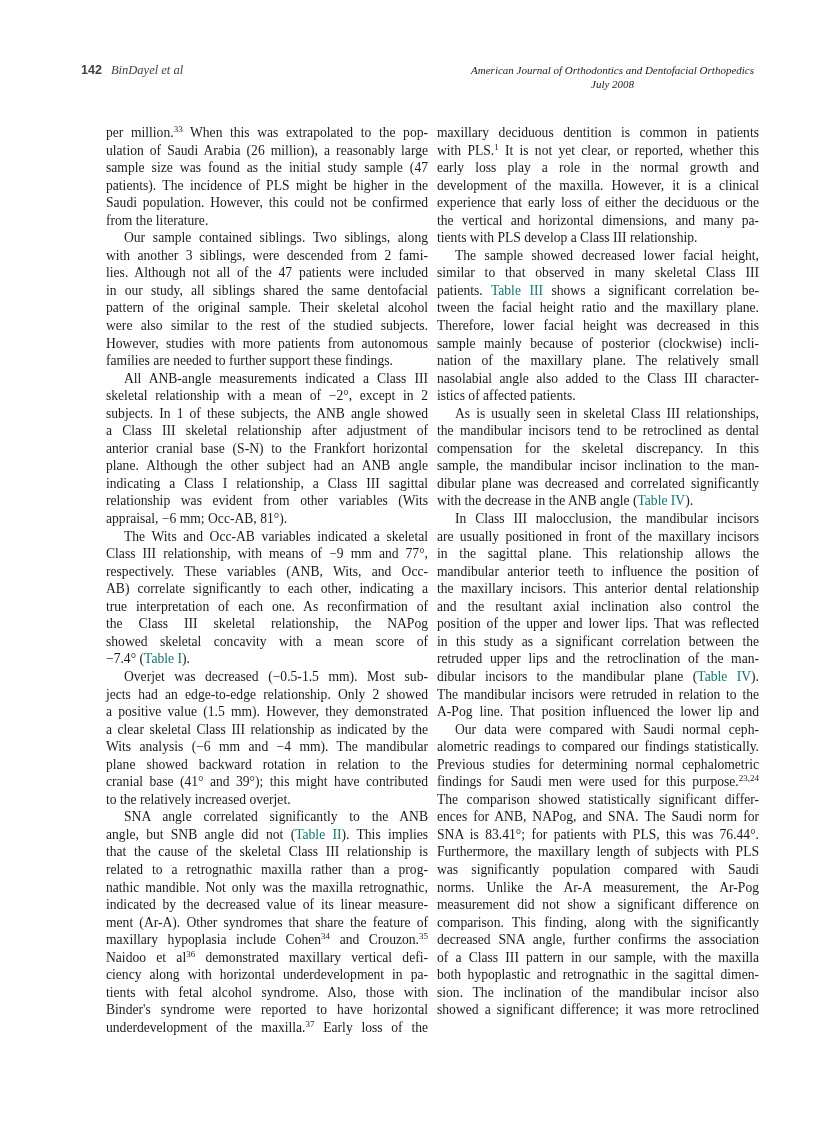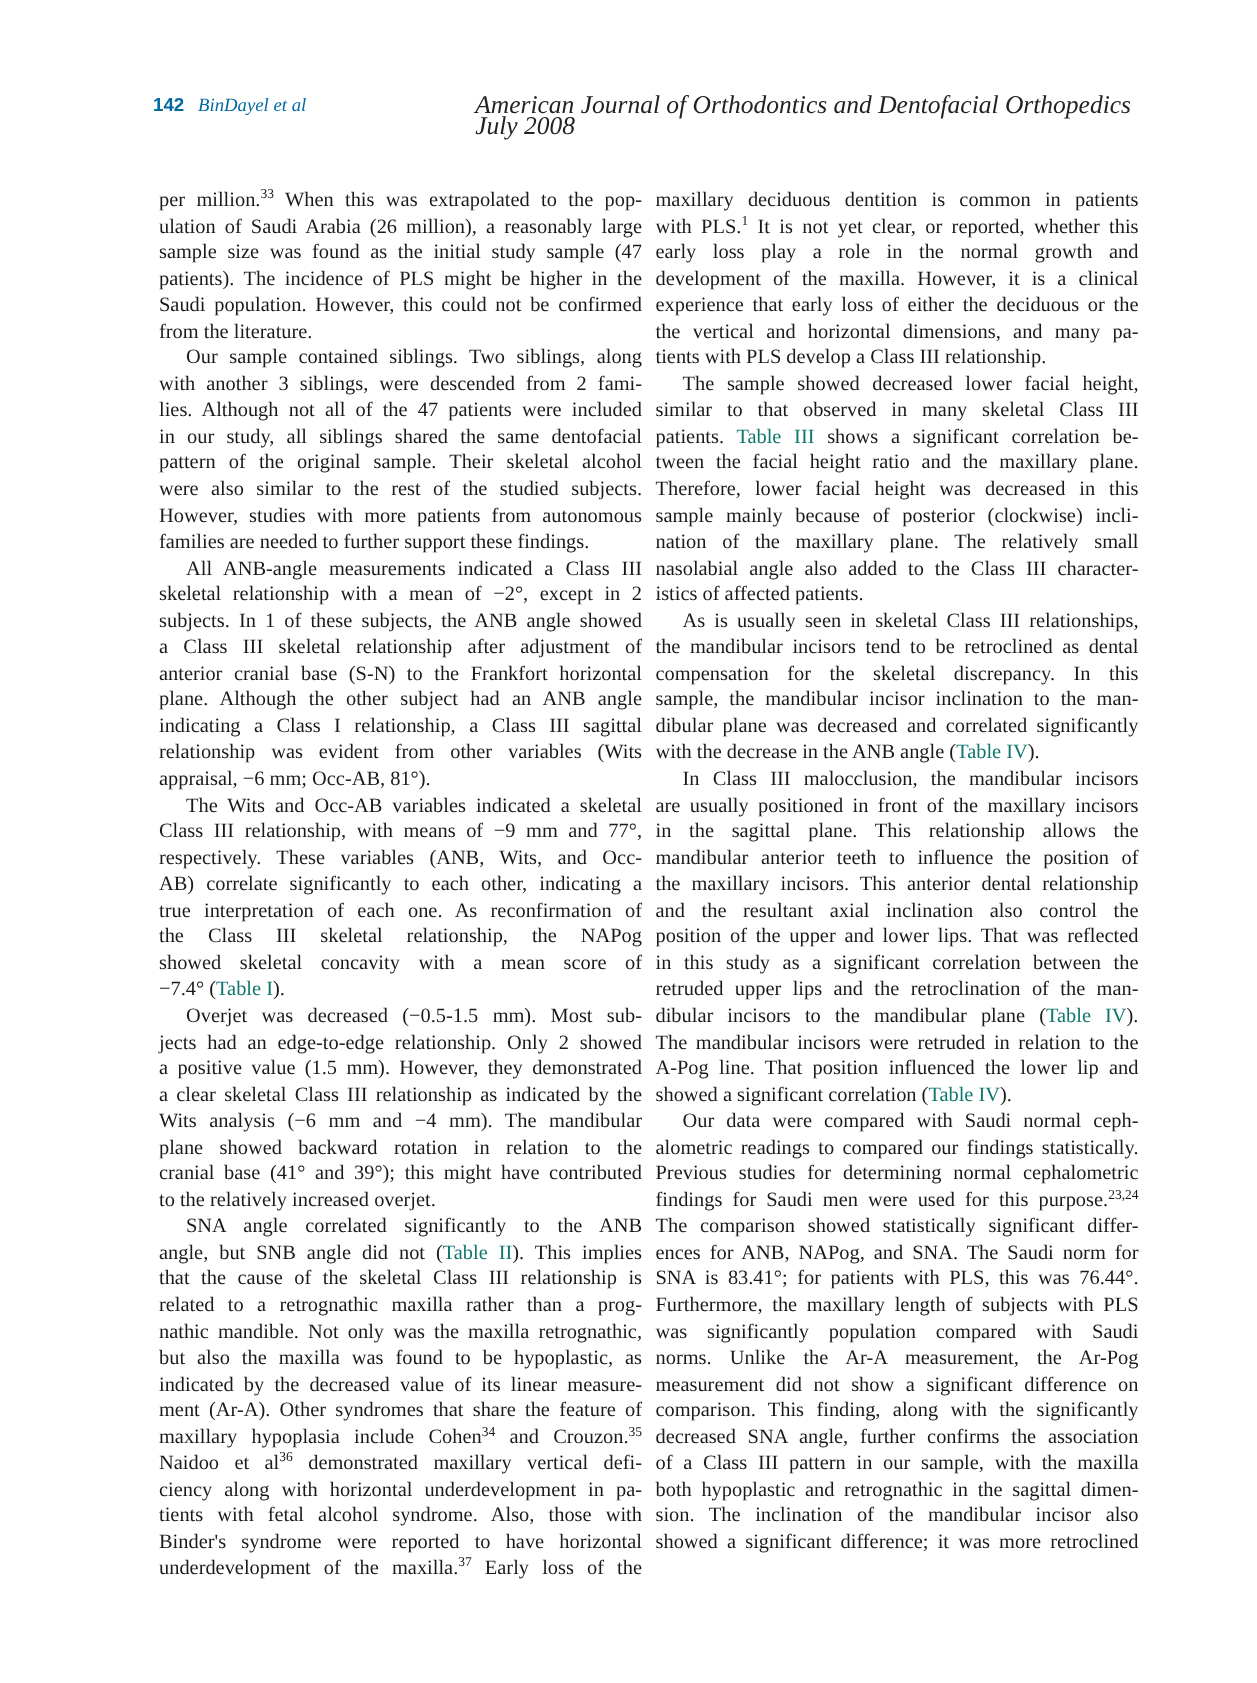--- a/index.html
+++ b/index.html
@@ -1,20 +1,20 @@
 <!DOCTYPE html>
 <html><head>
 <meta charset="utf-8">
 <style>
   html, body { margin: 0; padding: 0; background: #ffffff; }
   body { width: 838px; height: 1122px; position: relative; overflow: hidden; color: #1a1a1a; }
-  .header-left { position: absolute; left: 81px; top: 63px; font-family: "Liberation Serif", serif; font-size: 12.5px; color: #0369a1; margin-left: 21px; }
+  .header-left { position: absolute; left: 81px; top: 63px; font-family: "Liberation Serif", serif; font-size: 12.5px; color: #404040; }
   .page-num { font-family: "Liberation Sans", sans-serif; font-weight: bold; font-size: 12.5px; margin-right: 6px; }
   .running-author { font-style: italic; }
-  .header-right { position: absolute; right: 84px; top: 63px; text-align: left; font-family: "Liberation Serif", serif; font-style: italic; font-size: 17px; line-height: 14px; color: #222; }
+  .header-right { position: absolute; right: 84px; top: 63px; text-align: center; font-family: "Liberation Serif", serif; font-style: italic; font-size: 11px; line-height: 14px; color: #222; }
   .column { position: absolute; top: 124px; width: 322px; font-family: "Liberation Serif", serif; font-size: 13.6px; line-height: 17.55px; color: #1a1a1a; }
   .col-left { left: 70px; margin-left: 36px; }
   .col-right { left: 437px; }
   .line { display: block; text-align: justify; text-align-last: justify; white-space: nowrap; height: 17.55px; }
   .line.last { text-align-last: left; }
   .line.indent { padding-left: 18px; }
   .xref { color: #0f766e; }
   sup { font-size: 9px; line-height: 0; vertical-align: 5px; }
 </style>
 </head>
@@ -67,21 +67,20 @@
     <span class="line">a clear skeletal Class III relationship as indicated by the</span>
     <span class="line">Wits analysis (−6 mm and −4 mm). The mandibular</span>
     <span class="line">plane showed backward rotation in relation to the</span>
     <span class="line">cranial base (41° and 39°); this might have contributed</span>
     <span class="line last">to the relatively increased overjet.</span>
     <span class="line indent">SNA angle correlated significantly to the ANB</span>
     <span class="line">angle, but SNB angle did not (<span class="xref">Table II</span>). This implies</span>
     <span class="line">that the cause of the skeletal Class III relationship is</span>
     <span class="line">related to a retrognathic maxilla rather than a prog-</span>
     <span class="line">nathic mandible. Not only was the maxilla retrognathic,</span>
-    <span class="line">but also the maxilla was found to be hypoplastic, as</span>
     <span class="line">indicated by the decreased value of its linear measure-</span>
     <span class="line">ment (Ar-A). Other syndromes that share the feature of</span>
     <span class="line">maxillary hypoplasia include Cohen<sup>34</sup> and Crouzon.<sup>35</sup></span>
     <span class="line">Naidoo et al<sup>36</sup> demonstrated maxillary vertical defi-</span>
     <span class="line">ciency along with horizontal underdevelopment in pa-</span>
     <span class="line">tients with fetal alcohol syndrome. Also, those with</span>
     <span class="line">Binder's syndrome were reported to have horizontal</span>
     <span class="line">underdevelopment of the maxilla.<sup>37</sup> Early loss of the</span>
   </div>
 <div class="column col-right" id="col-right">
@@ -112,21 +111,20 @@
     <span class="line">in the sagittal plane. This relationship allows the</span>
     <span class="line">mandibular anterior teeth to influence the position of</span>
     <span class="line">the maxillary incisors. This anterior dental relationship</span>
     <span class="line">and the resultant axial inclination also control the</span>
     <span class="line">position of the upper and lower lips. That was reflected</span>
     <span class="line">in this study as a significant correlation between the</span>
     <span class="line">retruded upper lips and the retroclination of the man-</span>
     <span class="line">dibular incisors to the mandibular plane (<span class="xref">Table IV</span>).</span>
     <span class="line">The mandibular incisors were retruded in relation to the</span>
     <span class="line">A-Pog line. That position influenced the lower lip and</span>
-    <span class="line last">showed a significant correlation (<span class="xref">Table IV</span>).</span>
     <span class="line indent">Our data were compared with Saudi normal ceph-</span>
     <span class="line">alometric readings to compared our findings statistically.</span>
     <span class="line">Previous studies for determining normal cephalometric</span>
     <span class="line">findings for Saudi men were used for this purpose.<sup>23,24</sup></span>
     <span class="line">The comparison showed statistically significant differ-</span>
     <span class="line">ences for ANB, NAPog, and SNA. The Saudi norm for</span>
     <span class="line">SNA is 83.41°; for patients with PLS, this was 76.44°.</span>
     <span class="line">Furthermore, the maxillary length of subjects with PLS</span>
     <span class="line">was significantly population compared with Saudi</span>
     <span class="line">norms. Unlike the Ar-A measurement, the Ar-Pog</span>

